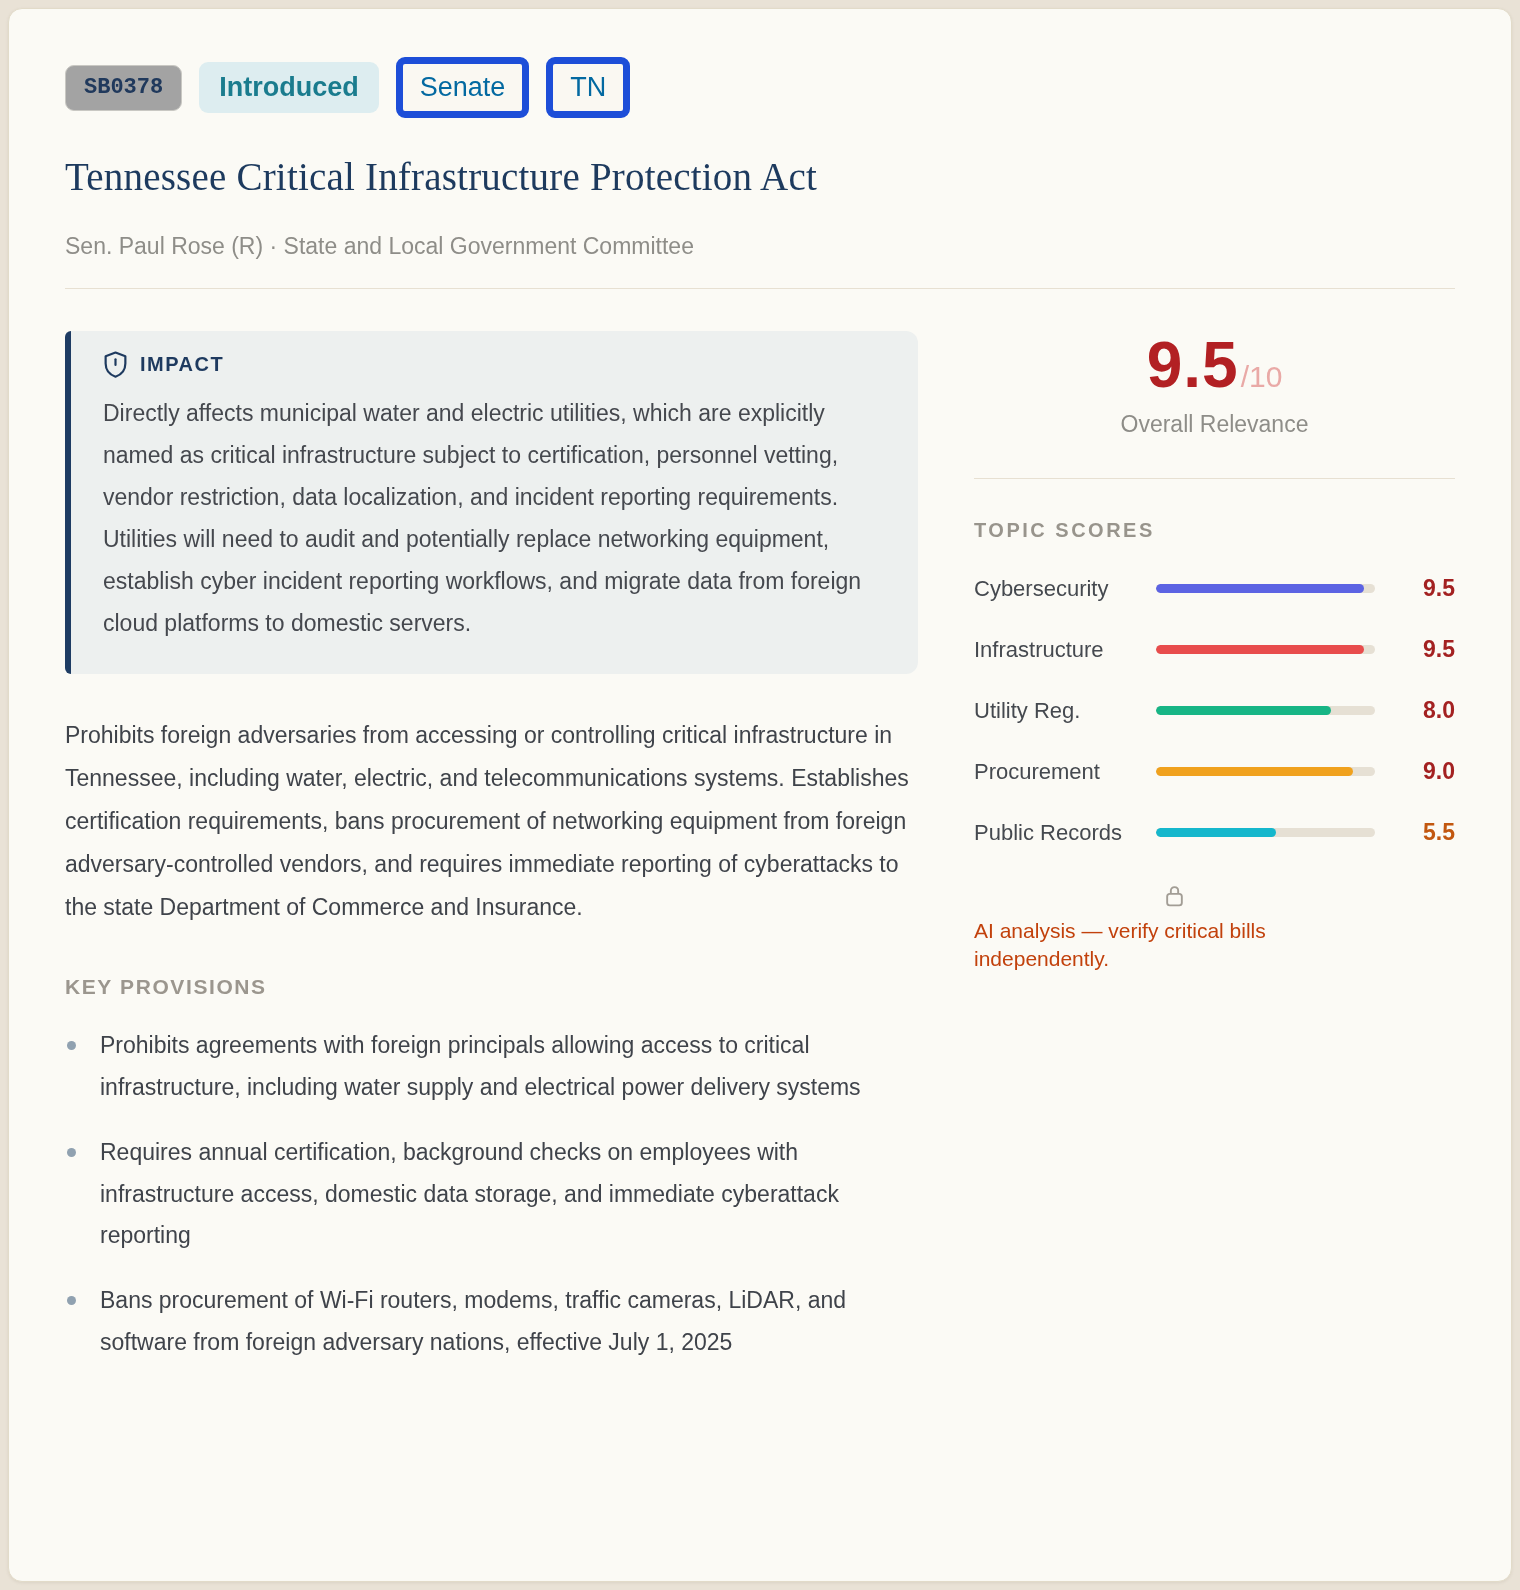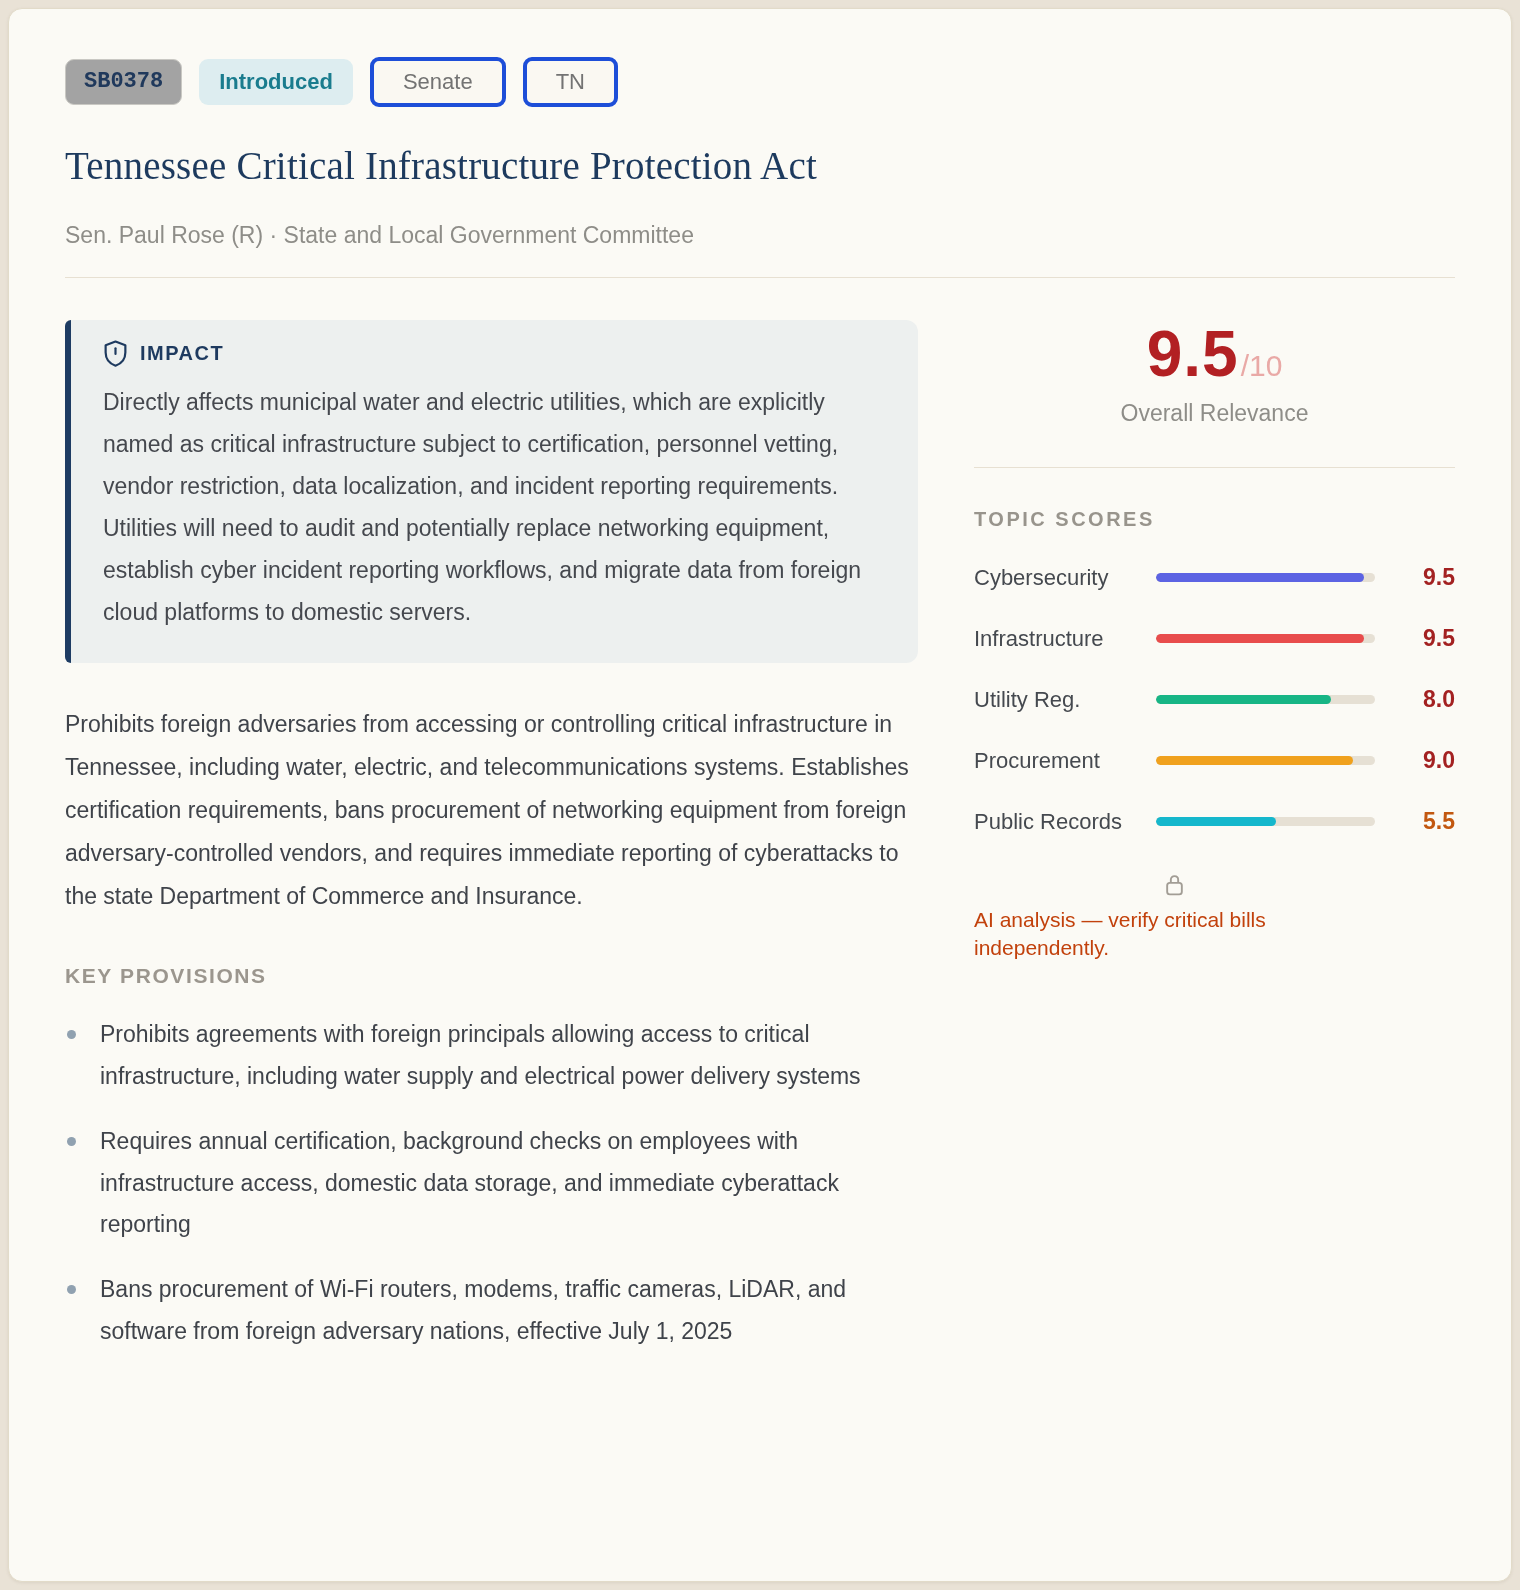--- a/index.html
+++ b/index.html
@@ -16,44 +16,44 @@
     border: 1px solid #e2dbc9;
     border-radius: 14px;
     padding: 48px 56px 40px 56px;
     box-shadow: 0 1px 3px rgba(120,110,90,0.12);
     overflow: hidden;
   }
   
   .badges { display: flex; align-items: center; gap: 17px; margin-bottom: 36px; }
   .badge {
     display: inline-block;
-    font-size: 22px; line-height: 1;
+    font-size: 27px; line-height: 1;
     padding: 10px 16px;
     border-radius: 9px;
     white-space: nowrap;
   }
   .badge-id {
     font-family: "Liberation Mono", "DejaVu Sans Mono", monospace;
     font-weight: bold; font-size: 22px;
     color: #20395c;
     background: #a3a3a3;
     border: 1px solid #c9c8c3;
     padding: 11px 18px;
   }
   .badge-status {
     font-weight: bold;
     color: #1a7c8e;
     background: #ddedf0;
     padding: 12px 20px;
   }
   .badge-outline {
-    color: #737373;
+    color: #0369a1;
     background: #faf8f2;
-    border: 4px solid #1d4ed8;
-    padding: 10px 29px;
+    border: 7px solid #1d4ed8;
+    padding: 10px 17px;
   }
   
   .title {
     font-family: "Liberation Serif", serif;
     font-size: 39px; font-weight: 500;
     color: #1d3a5e;
     letter-spacing: 0.2px;
     margin-bottom: 34px;
   }
   .byline { font-size: 23px; color: #8e8d88; margin-bottom: 28px; }

